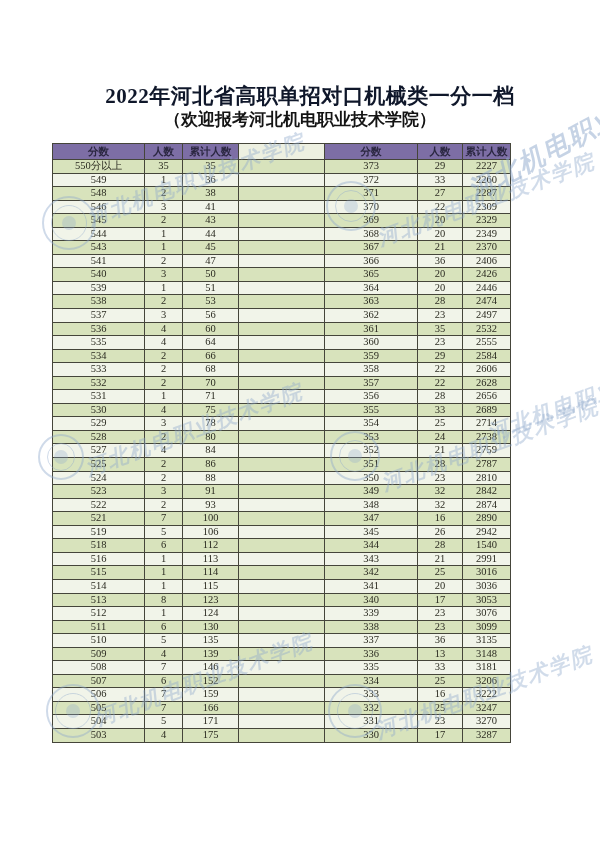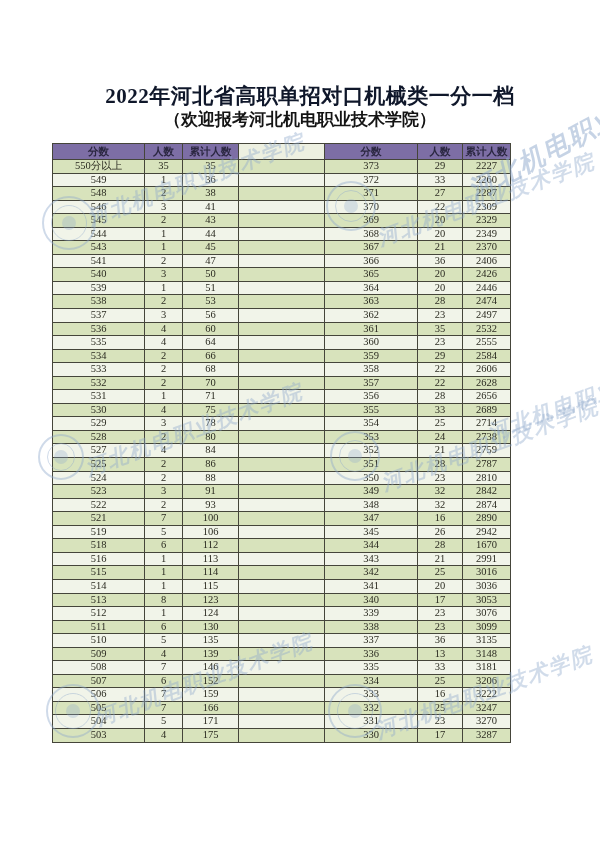--- a/index.html
+++ b/index.html
@@ -386,21 +386,21 @@
           <td>26</td>
           <td>2942</td>
         </tr>
         <tr>
           <td>518</td>
           <td>6</td>
           <td>112</td>
           <td></td>
           <td>344</td>
           <td>28</td>
-          <td>1670</td>
+          <td>1540</td>
         </tr>
         <tr>
           <td>516</td>
           <td>1</td>
           <td>113</td>
           <td></td>
           <td>343</td>
           <td>21</td>
           <td>2991</td>
         </tr>

